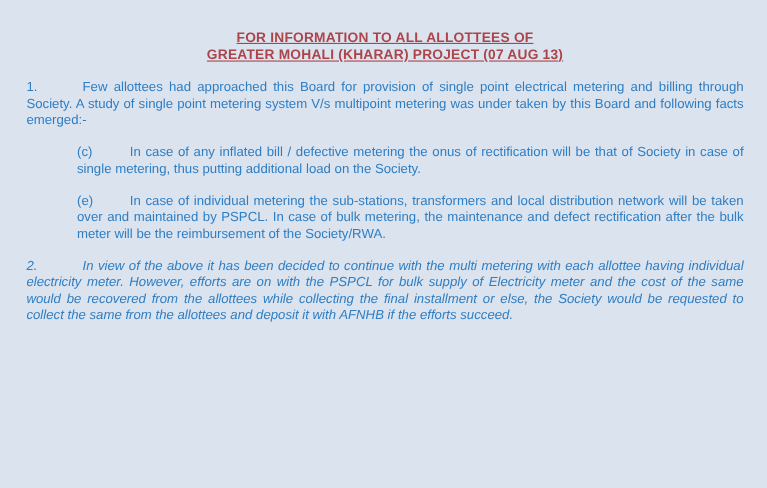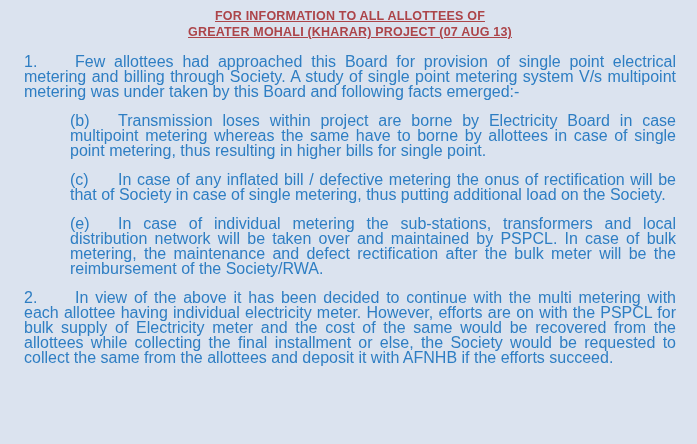--- a/index.html
+++ b/index.html
@@ -7,67 +7,66 @@
     width: 697px;
     height: 444px;
     background: #DBE3EF;
     font-family: "Liberation Sans", sans-serif;
     overflow: hidden;
   }
   .page {
     box-sizing: border-box;
     width: 697px;
     min-height: 444px;
-    padding: 8px 21px 4px 24px;
+    padding: 26px 21px 4px 24px;
     color: #2E7EC3;
   }
   .doc-title {
     text-align: center;
     color: #AC4449;
     font-weight: bold;
     font-size: 12.5px;
     line-height: 16px;
     margin-bottom: 14px;
     letter-spacing: 0.2px;
   }
   .title-line { text-decoration: underline; }
   .para {
-    font-size: 16px;
+    font-size: 12px;
     line-height: 15px;
     text-align: justify;
     margin: 0 0 14px 0;
   }
   .para .num {
     display: inline-block;
     width: 51px;
   }
   .sub {
     margin-left: 46px;
     margin-bottom: 14px;
   }
   .sub .label {
     display: inline-block;
     width: 48px;
   }
-  .last { margin-bottom: 0; }
+  .last { margin-bottom: 0; font-style: italic; }
 </style>
 </head>
 <body>
 
 <div class="page">
 
   <div class="doc-title">
     <div class="title-line">FOR INFORMATION TO ALL  ALLOTTEES OF</div>
     <div class="title-line">GREATER MOHALI (KHARAR)  PROJECT (07 AUG 13)</div>
   </div>
 
   <p class="para"><span class="num">1.</span><span>Few allottees had approached this Board for provision of single point electrical metering and billing through Society. A study of single point metering system V/s multipoint metering was under taken by this Board and following facts emerged:-</span></p>
 
 
-  <p class="para sub"><span class="label">(b)</span><span>Transmission loses within project are borne by Electricity Board in case multipoint metering whereas the same have to borne by allottees in case of single point metering, thus resulting in higher bills for single point.</span></p>
 
   <p class="para sub"><span class="label">(c)</span><span>In case of any inflated bill / defective metering the onus of rectification will be that of Society in case of single metering, thus putting additional load on the Society.</span></p>
 
 
   <p class="para sub"><span class="label">(e)</span><span>In case of individual metering the sub-stations, transformers and local distribution network will be taken over and maintained by PSPCL. In case of bulk metering, the maintenance and defect rectification after the bulk meter will be the reimbursement of the Society/RWA.</span></p>
 
   <p class="para last"><span class="num">2.</span><span>In view of the above it has been decided to continue with the multi metering with each allottee having individual electricity meter.  However, efforts are on with the PSPCL for bulk supply of Electricity meter and the cost of the same would be recovered from the allottees while collecting the final installment or else, the Society would be requested to collect the same from the allottees and deposit it with AFNHB if the efforts succeed.</span></p>
 
 </div>
 

